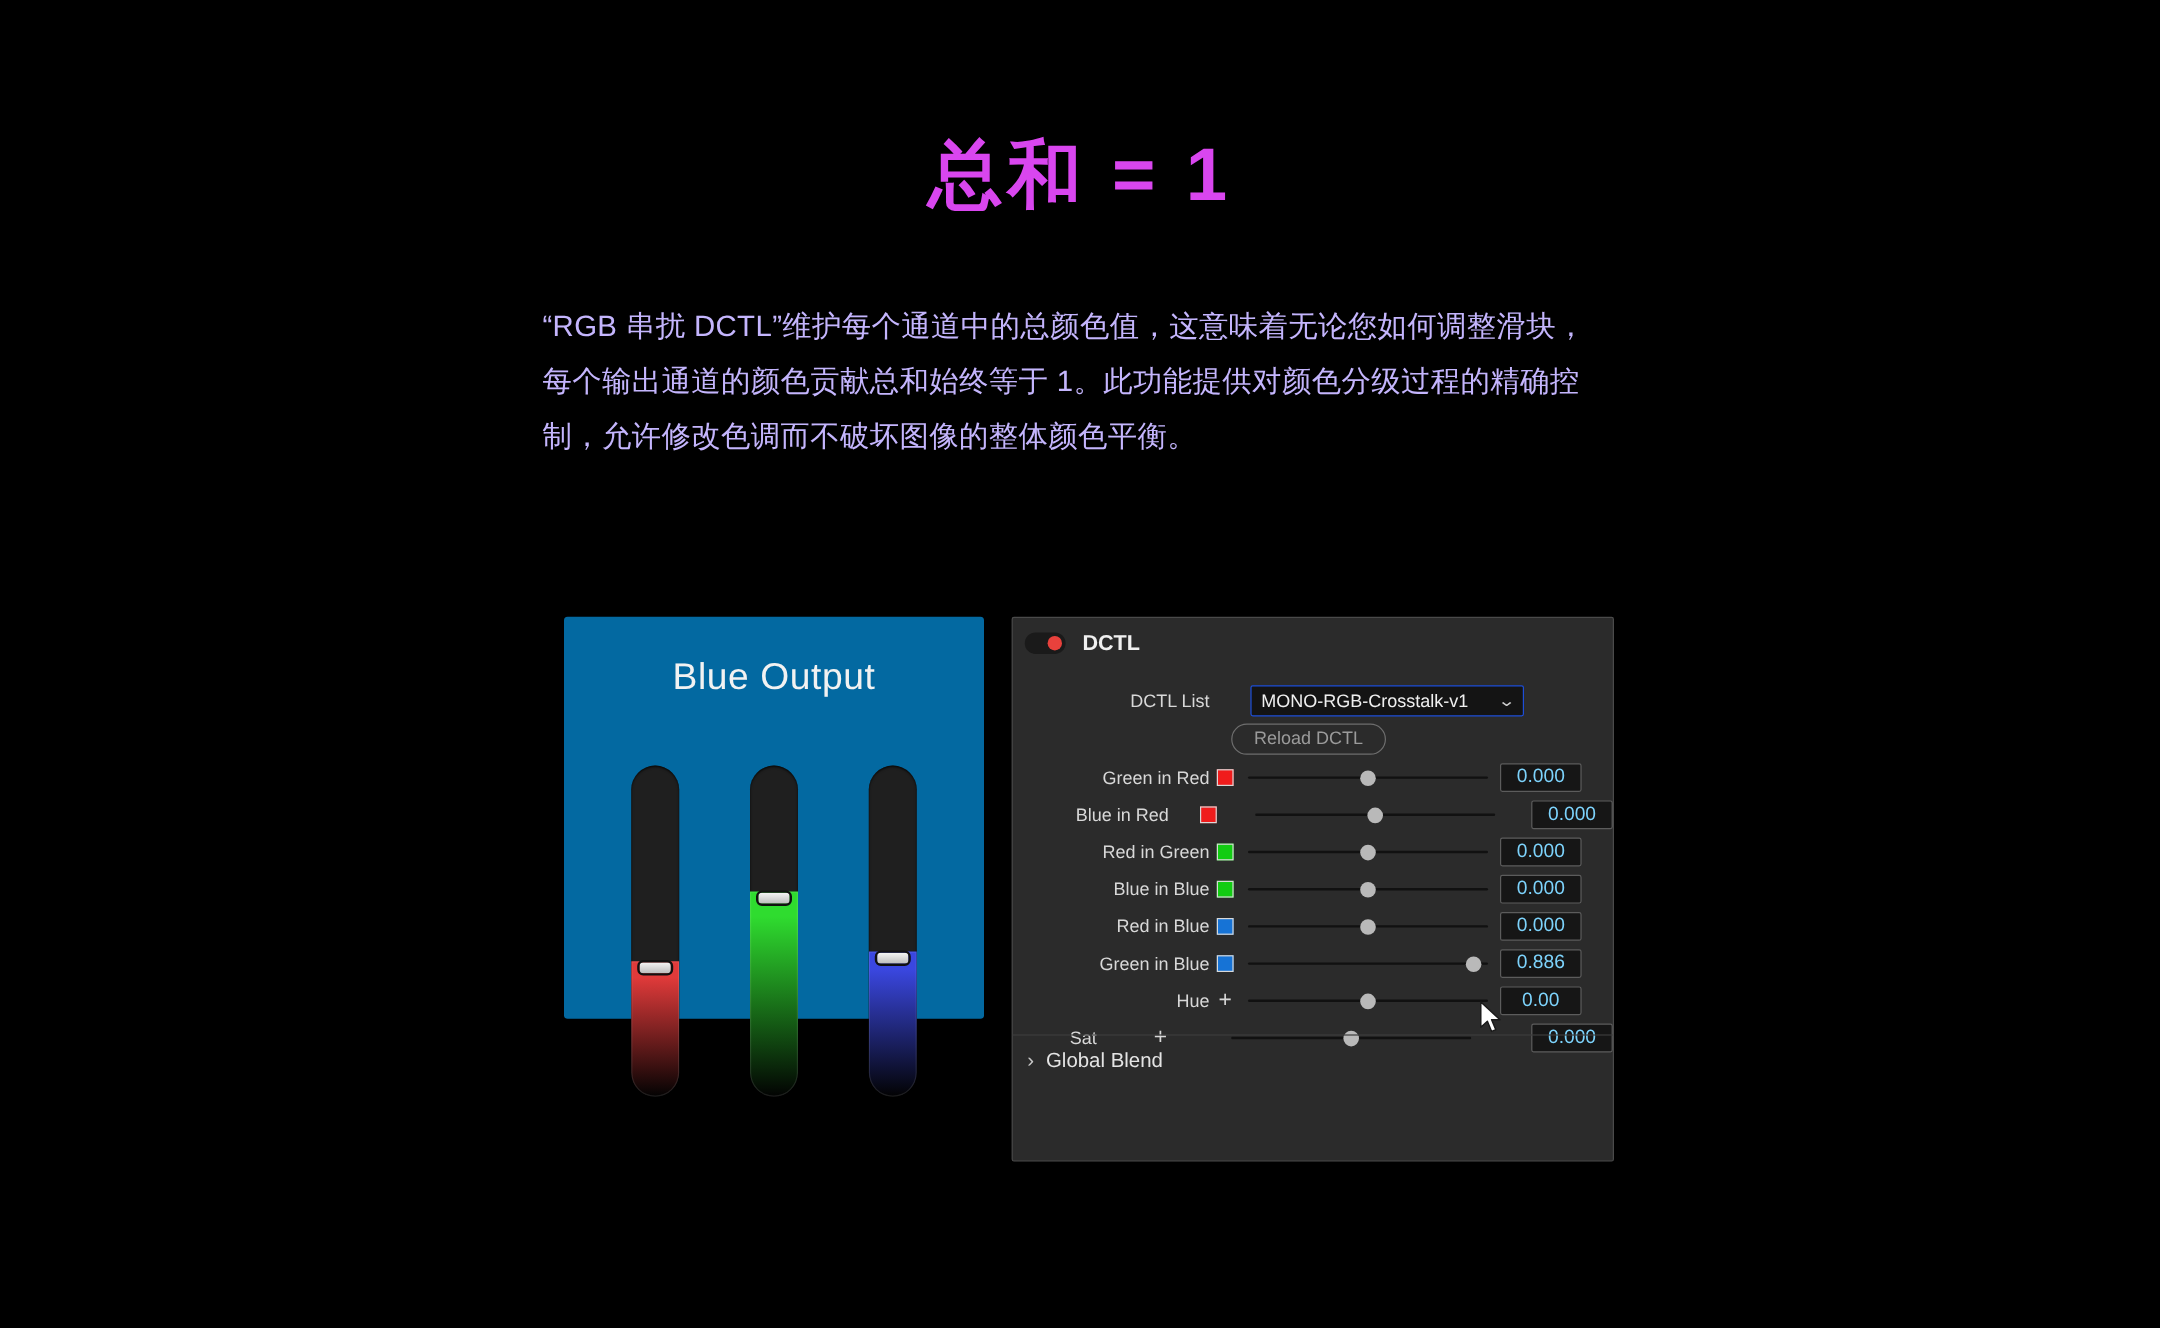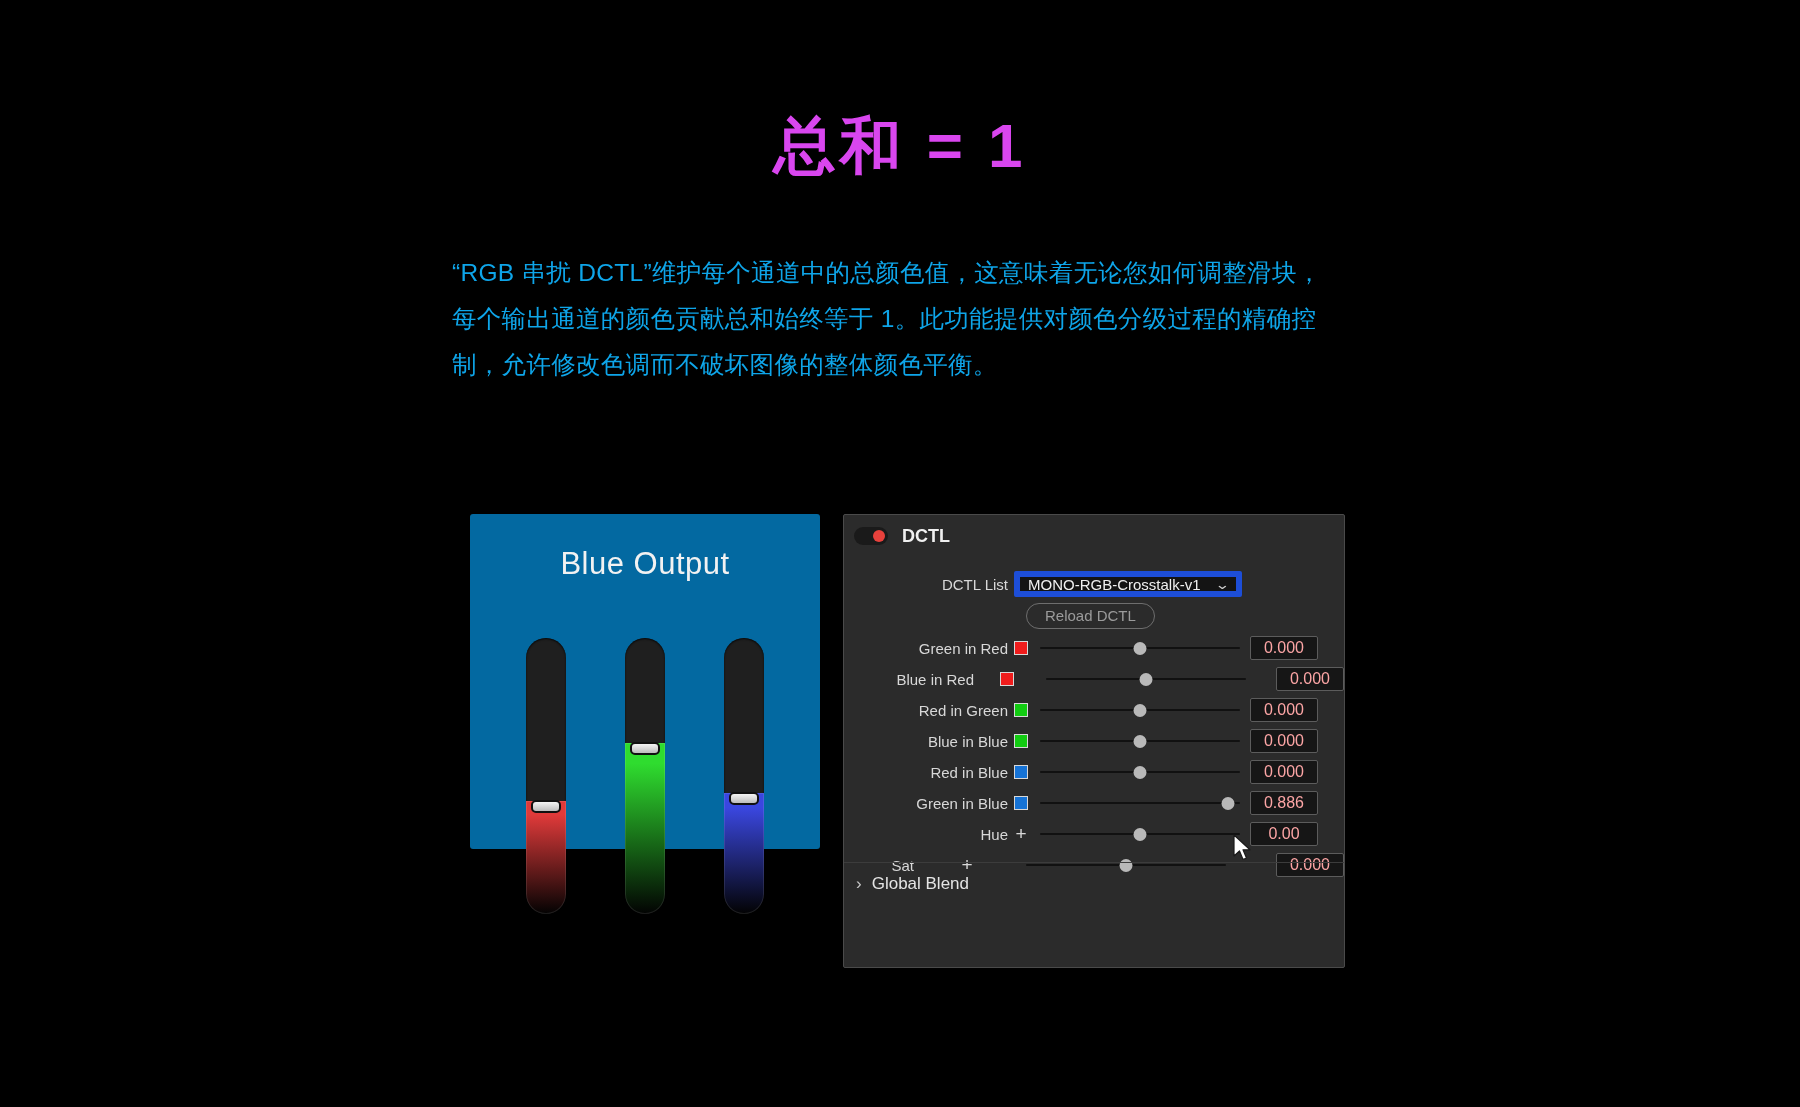--- a/index.html
+++ b/index.html
@@ -30,21 +30,21 @@
   }
 
   
   #paragraph {
     position: absolute;
     left: 452px;
     top: 250px;
     width: 882px;
     font-size: 24.5px;
     line-height: 46px;
-    color: #0ea5e9;
+    color: #c4b5fd;
     text-align: left;
     letter-spacing: 0.3px;
   }
 
   
   #meter-panel {
     position: absolute;
     left: 438px;
     top: 514px;
     width: 350px;
@@ -183,23 +183,23 @@
     color: #d8d8d8;
     font-weight: 300;
   }
 
   
   #dctl-list-row { top: 56px; }
   #dctl-list-select {
     width: 228px;
     height: 26px;
     background: #141414;
-    border: 6px solid #1d4ed8;
+    border: 1px solid #1d4ed8;
     border-radius: 2px;
-    margin-left: 0;
+    margin-left: 28px;
     display: flex;
     align-items: center;
     justify-content: space-between;
     padding: 0 8px;
     box-sizing: border-box;
     font-size: 15px;
     color: #f0f0f0;
     text-align: right;
   }
   #chevron-down {
@@ -248,21 +248,21 @@
     width: 68px;
     height: 24px;
     margin-left: 10px;
     background: #161616;
     border: 1px solid #5c5c5c;
     border-radius: 2px;
     display: flex;
     align-items: center;
     justify-content: center;
     font-size: 16px;
-    color: #fca5a5;
+    color: #7dd3fc;
     box-sizing: border-box;
     flex: none;
   }
 
   #global-blend-divider {
     position: absolute;
     left: 0;
     top: 347px;
     width: 100%;
     height: 1px;

